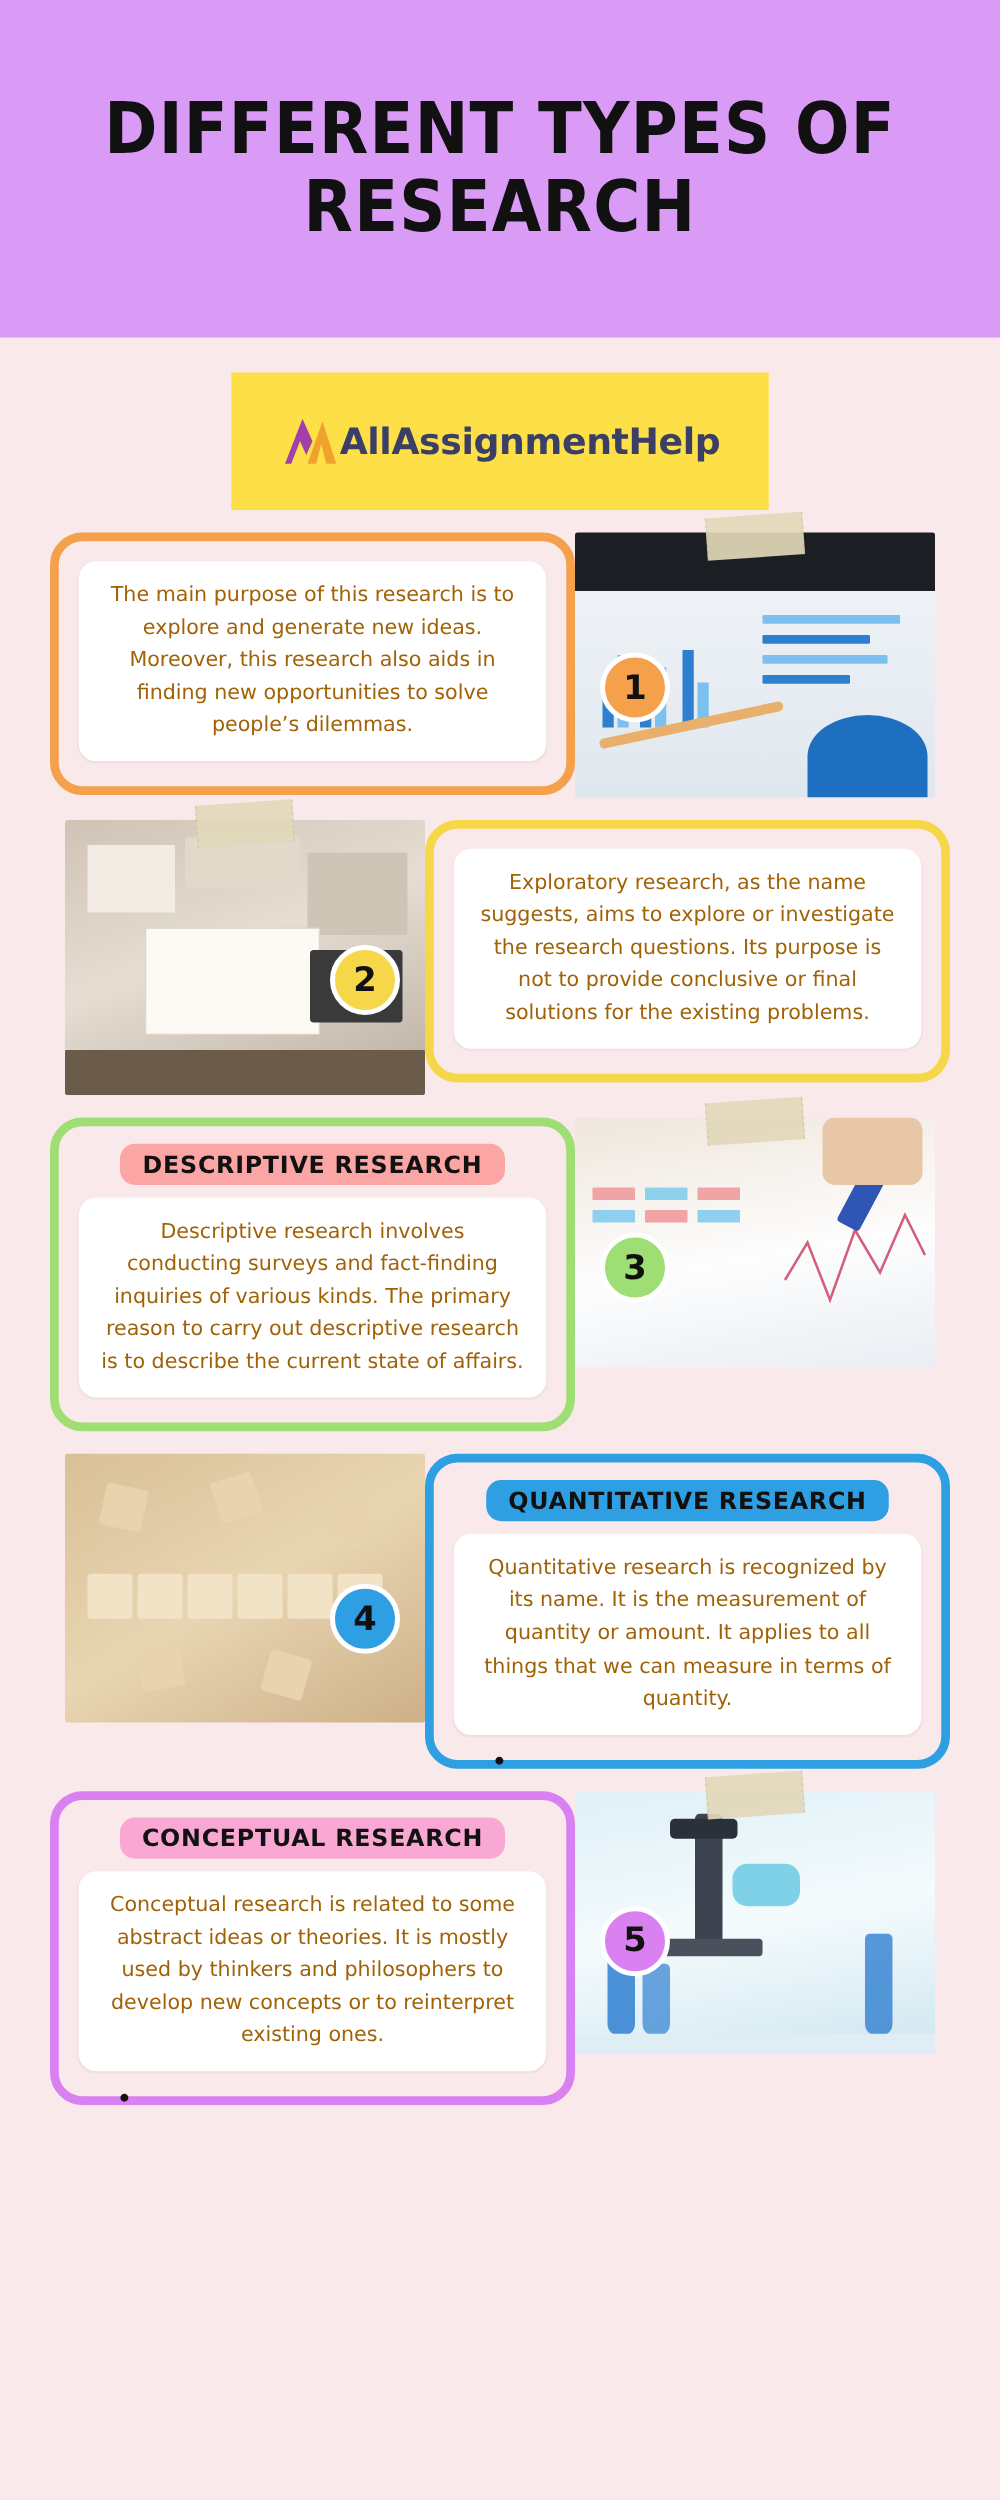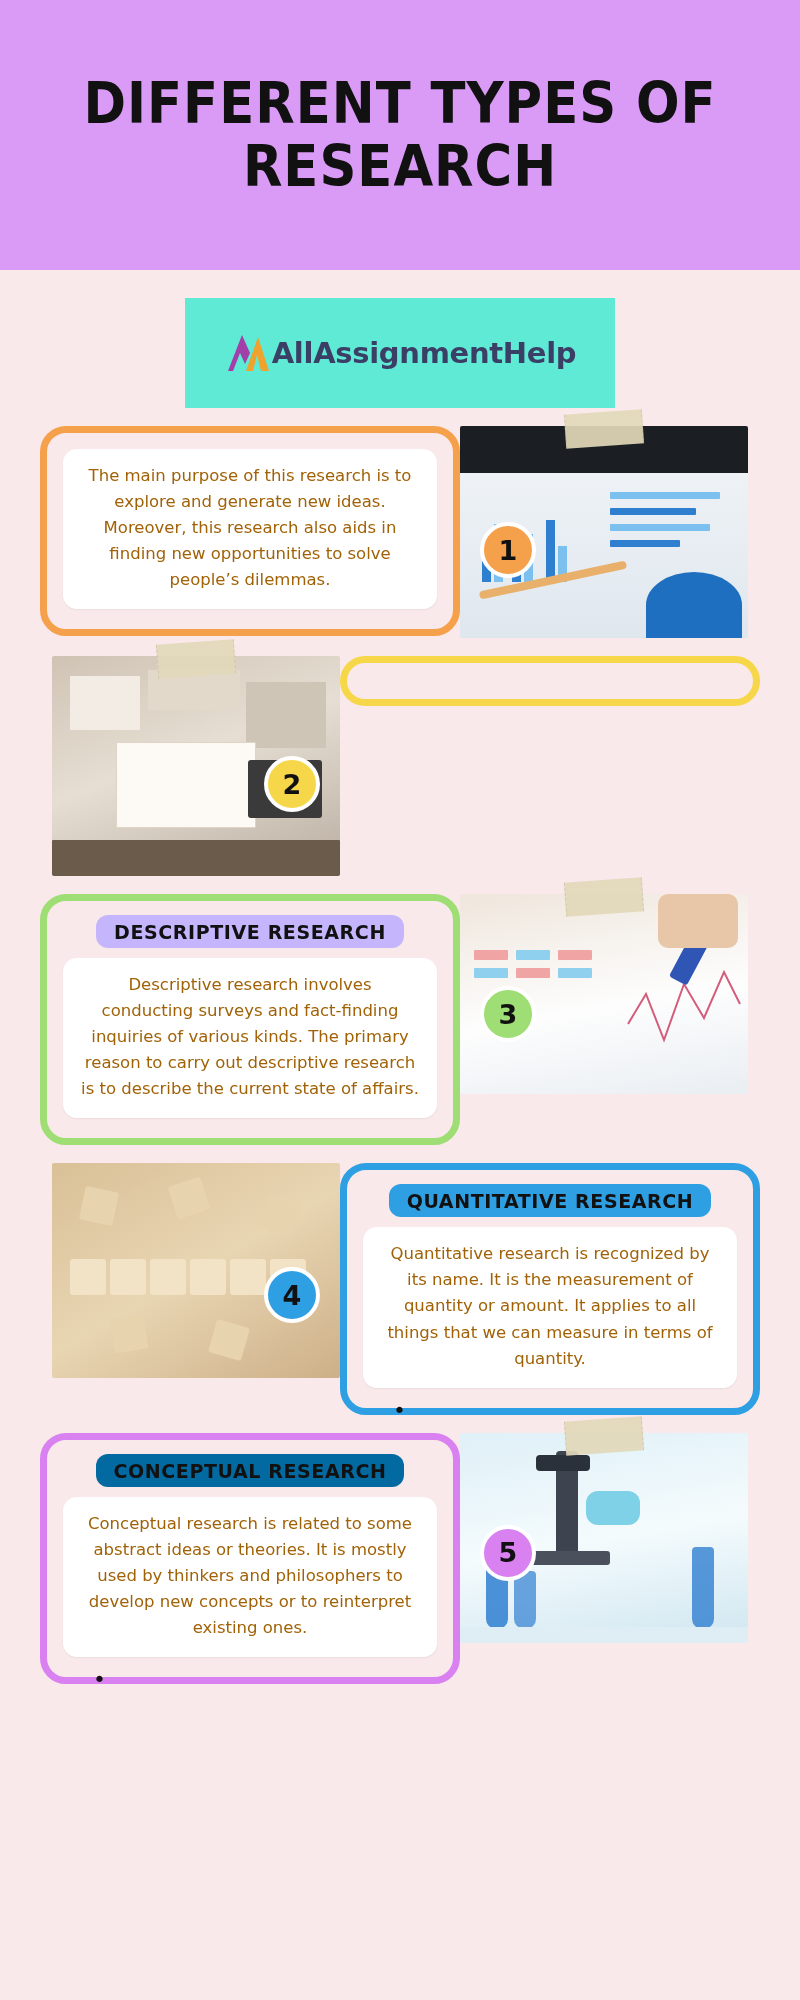--- a/index.html
+++ b/index.html
@@ -32,21 +32,21 @@
     text-align: center;
     text-transform: uppercase;
     font-stretch: condensed;
   }
 
   
   .logo-wrap {
     width: 430px;
     height: 110px;
     margin: 28px auto 0 auto;
-    background: #5eead4;
+    background: #fde047;
     display: flex;
     align-items: center;
     justify-content: center;
   }
   .logo-mark { width: 48px; height: 44px; flex: none; }
   .logo-text {
     font-size: 29px;
     font-weight: 700;
     color: #3b3f66;
     letter-spacing: -0.3px;
@@ -151,33 +151,33 @@
       linear-gradient(180deg,#1b1f24 0%,#1b1f24 22%, #eef2f6 22%, #dfe7ee 100%); }
 
   
   .r2 .frame { border: 7px solid #f7d74a; }
   .r2 .badge-title { background: #f7d74a; }
   .r2 .num { background: #f7d74a; left: 264px; top: 100px; }
   .r2 .photo { height: 220px; background: linear-gradient(160deg,#cfc3b4,#e6ded3 45%,#b9ada0); }
 
   
   .r3 .frame { border: 7px solid #9ede74; }
-  .r3 .badge-title { background: #c4b5fd; }
+  .r3 .badge-title { background: #fca5a5; }
   .r3 .num { background: #9ede74; right: 264px; top: 92px; }
   .r3 .photo { height: 200px; background: linear-gradient(170deg,#efe6dc,#fdfdfd 55%,#e9eef3); }
 
   
   .r4 .frame { border: 7px solid #2f9fe3; }
   .r4 .badge-title { background: #2f9fe3; color:#111; }
   .r4 .num { background: #2f9fe3; left: 264px; top: 104px; }
   .r4 .photo { height: 215px; background: linear-gradient(150deg,#d9c097,#e8d5b2 50%,#cdb088); }
 
   
   .r5 .frame { border: 7px solid #d981f0; }
-  .r5 .badge-title { background: #0369a1; }
+  .r5 .badge-title { background: #f9a8d4; }
   .r5 .num { background: #d981f0; right: 264px; top: 92px; }
   .r5 .photo { height: 210px; background: linear-gradient(170deg,#dff0f7,#f4fbfd 50%,#cfe6f0); }
 
   
   .ph-inner { position:absolute; inset:0; }
   .bar { position:absolute; bottom:0; background:#2f7fd1; }
   .swatch { position:absolute; border-radius:1px; }
 </style>
 </head>
 <body>
@@ -220,20 +220,21 @@
         <div class="swatch" style="left:18px;top:150px;width:150px;height:8px;background:#e8b06a;transform:rotate(-12deg);border-radius:4px;"></div>
         <div class="swatch" style="right:6px;bottom:0;width:96px;height:66px;background:#1f6fc0;border-radius:50% 50% 0 0;"></div>
       </div>
     </div>
   </div>
 </div>
 
 <div class="row img-left r2">
   <div class="text-block">
     <div class="frame">
+      <div class="body-card">Exploratory research, as the name suggests, aims to explore or investigate the research questions. Its purpose is not to provide conclusive or final solutions for the existing problems.</div>
     </div>
   </div>
   <div class="num">2</div>
   <div class="media">
     <div class="tape"></div>
     <div class="photo">
       <div class="ph-inner">
         <div class="swatch" style="left:18px;top:20px;width:70px;height:54px;background:#f2ece4;"></div>
         <div class="swatch" style="left:96px;top:14px;width:92px;height:40px;background:#e2d9cb;"></div>
         <div class="swatch" style="right:14px;top:26px;width:80px;height:66px;background:#cfc5b6;"></div>

